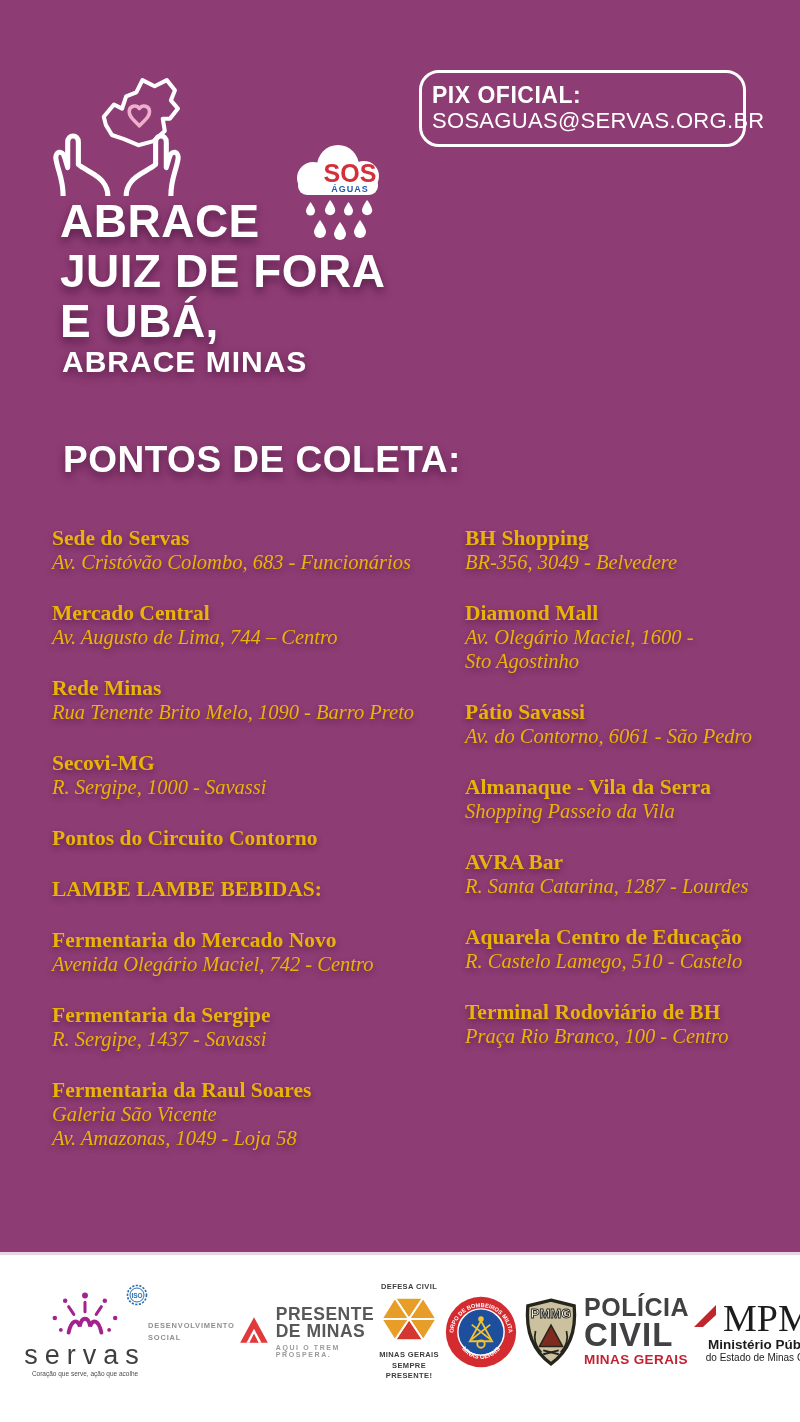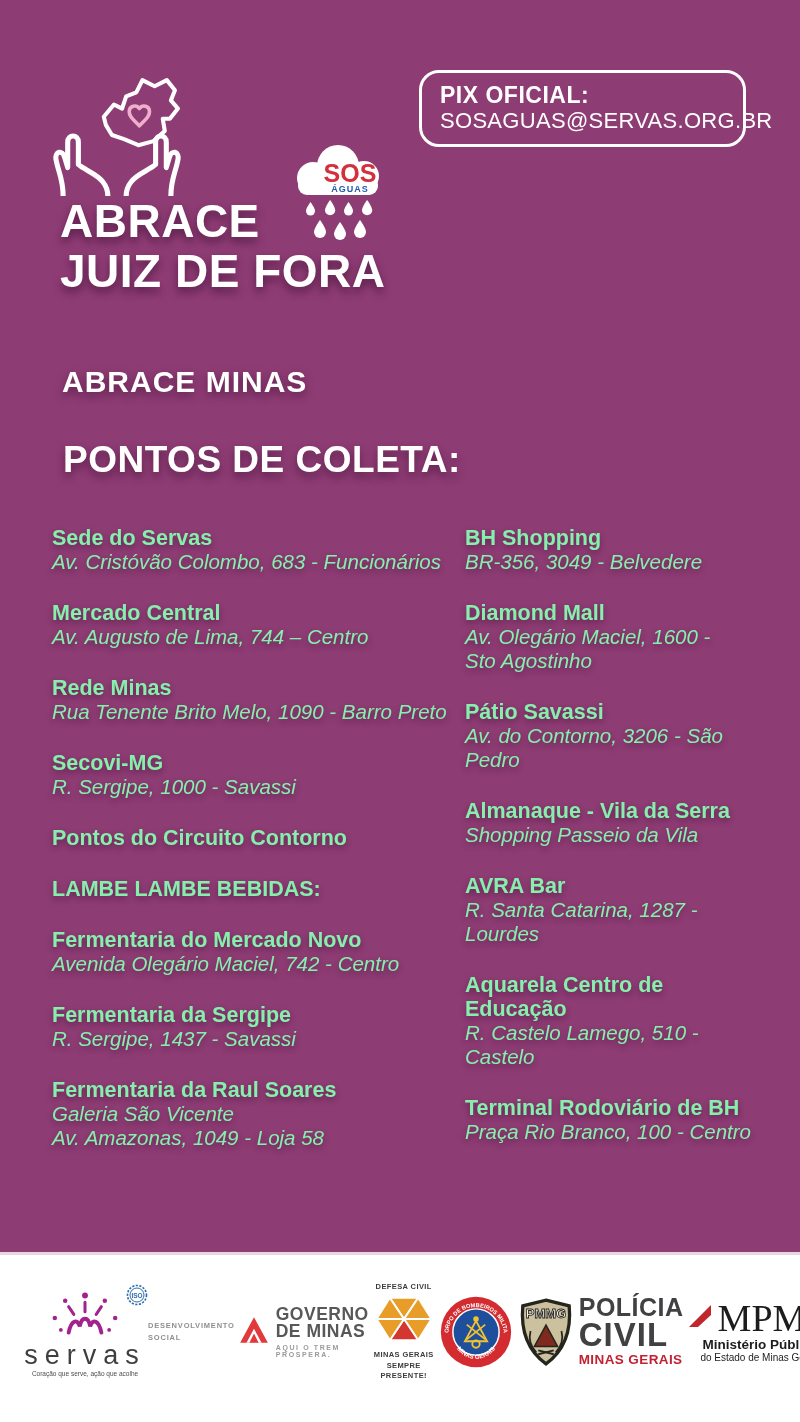--- a/index.html
+++ b/index.html
@@ -5,49 +5,49 @@
   html,body{margin:0;padding:0;background:#ddd;}
   .poster{
     position:relative;width:800px;height:1422px;overflow:hidden;
     background:#8E3C74;
     font-family:"Liberation Sans", sans-serif;
     -webkit-font-smoothing:antialiased;
   }
   
   .pix-box{
     position:absolute;left:419px;top:70px;width:327px;box-sizing:border-box;
-    border:3px solid #fff;border-radius:20px;padding:9px 18px 10px;color:#fff;
+    border:3px solid #fff;border-radius:20px;padding:9px 10px 10px;color:#fff;
   }
   .pix-label{font-weight:bold;font-size:23px;letter-spacing:.5px;line-height:26px;}
   .pix-value{font-size:22px;font-weight:normal;letter-spacing:.3px;line-height:26px;}
   
   .brand-icon{position:absolute;left:50px;top:72px;}
   .sos-cloud{position:absolute;left:286px;top:138px;text-align:center;}
   
   .title{
     position:absolute;left:60px;top:196px;color:#fff;
     font-weight:900;font-size:46px;line-height:50px;letter-spacing:.5px;
     text-shadow:0 5px 9px rgba(44,6,38,.55);
   }
   .subtitle{
-    position:absolute;left:62px;top:365px;color:#fff;
+    position:absolute;left:62px;top:345px;color:#fff;
     font-weight:900;font-size:30px;letter-spacing:1px;
     text-shadow:0 4px 8px rgba(44,6,38,.5);
   }
   .section-heading{
     position:absolute;left:60px;top:436px;color:#fff;margin:3px;
     font-weight:900;font-size:37px;letter-spacing:.5px;
     text-shadow:0 5px 9px rgba(44,6,38,.5);
   }
   
   .columns{position:absolute;left:52px;top:526px;width:708px;display:flex;}
   .column{display:block;}
   .column.left{width:413px;}
   .column.right{width:295px;}
-  .point{margin:0 0 27px 0;color:#86efac;text-shadow:0 3px 6px rgba(44,6,38,.45);}
+  .point{margin:0 0 27px 0;color:#eab308;text-shadow:0 3px 6px rgba(44,6,38,.45);font-family:Liberation Serif, serif;}
   .point-name{font-weight:bold;font-size:21.5px;line-height:24px;}
   .point-address{font-style:italic;font-size:20.5px;line-height:24px;white-space:pre-line;}
   
   .logo-strip{
     position:absolute;left:0;bottom:0;width:800px;height:170px;background:#fff;
     border-top:3px solid #E9D5E2;box-sizing:border-box;
     display:flex;align-items:center;justify-content:space-between;
     padding:6px 26px 20px;gap:4px;
   }
   .logo{display:flex;flex-direction:column;align-items:center;justify-content:center;}
@@ -118,20 +118,21 @@
         <use href="#drop" transform="translate(28,82)"></use>
         <use href="#drop" transform="translate(48,84)"></use>
         <use href="#drop" transform="translate(68,82)"></use>
       </g>
     </svg>
   </span>
 
   <div class="title">
     <div>ABRACE</div>
     <div>JUIZ DE FORA</div>
+    <div>E UBÁ,</div>
   </div>
   <div class="subtitle">ABRACE MINAS</div>
 
   <h2 class="section-heading">PONTOS DE COLETA:</h2>
 
   <div class="columns">
     <div class="column left" id="left-column">
   <div class="point">
     <div class="point-name">Sede do Servas</div>
     <div class="point-address">Av. Cristóvão Colombo, 683 - Funcionários</div>
@@ -185,21 +186,21 @@
   </div>
 
   <div class="point">
     <div class="point-name">Diamond Mall</div>
     <div class="point-address">Av. Olegário Maciel, 1600 -
 Sto Agostinho</div>
   </div>
 
   <div class="point">
     <div class="point-name">Pátio Savassi</div>
-    <div class="point-address">Av. do Contorno, 3206 - São Pedro</div>
+    <div class="point-address">Av. do Contorno, 6061 - São Pedro</div>
   </div>
 
   <div class="point">
     <div class="point-name">Almanaque - Vila da Serra</div>
     <div class="point-address">Shopping Passeio da Vila</div>
   </div>
 
   <div class="point">
     <div class="point-name">AVRA Bar</div>
     <div class="point-address">R. Santa Catarina, 1287 - Lourdes</div>
@@ -253,21 +254,21 @@
 
     <div class="logo governo">
       <span>
         <svg width="30" height="28" viewBox="0 0 26 24">
           <polygon points="13,1 25,23 1,23" fill="#E03A3C"></polygon>
           <polygon points="13,11 19.5,23 6.5,23" fill="#FFFFFF"></polygon>
           <polygon points="13,15 17,23 9,23" fill="#E03A3C"></polygon>
         </svg>
       </span>
       <div class="governo-text">
-        <div class="governo-line">GOVERNO</div>
+        <div class="governo-line">PRESENTE</div>
         <div class="governo-line">DE MINAS</div>
         <div class="governo-tagline">AQUI O TREM PROSPERA.</div>
       </div>
     </div>
 
     <div class="logo">
       <div class="defesa-label">DEFESA CIVIL</div>
       <span>
         <svg width="62" height="54" viewBox="0 0 70 60">
           <g stroke="#FFFFFF" stroke-width="2.2">

